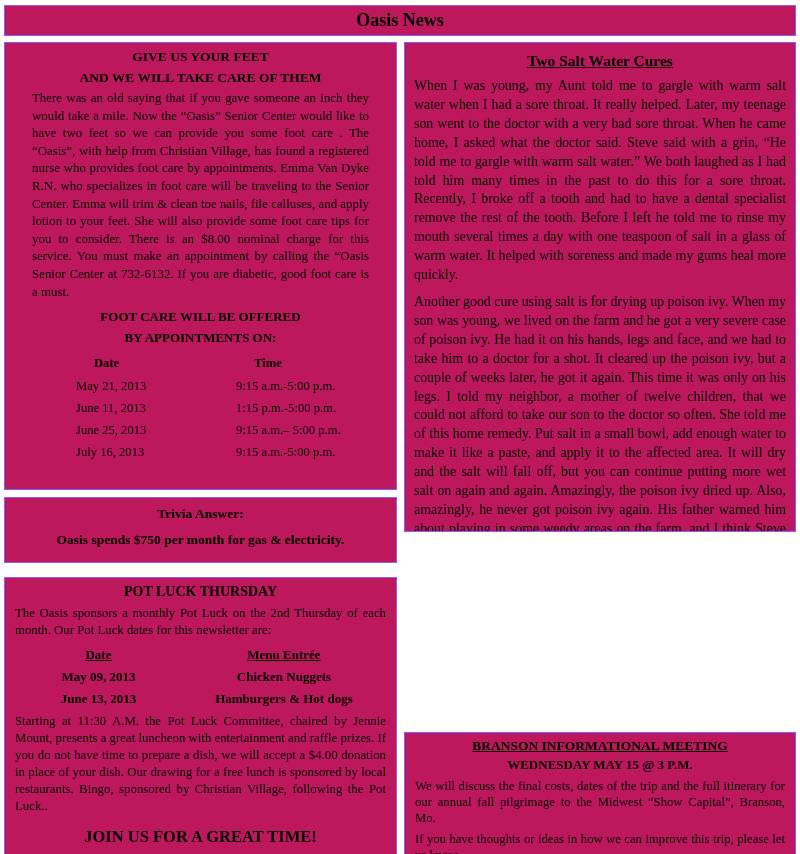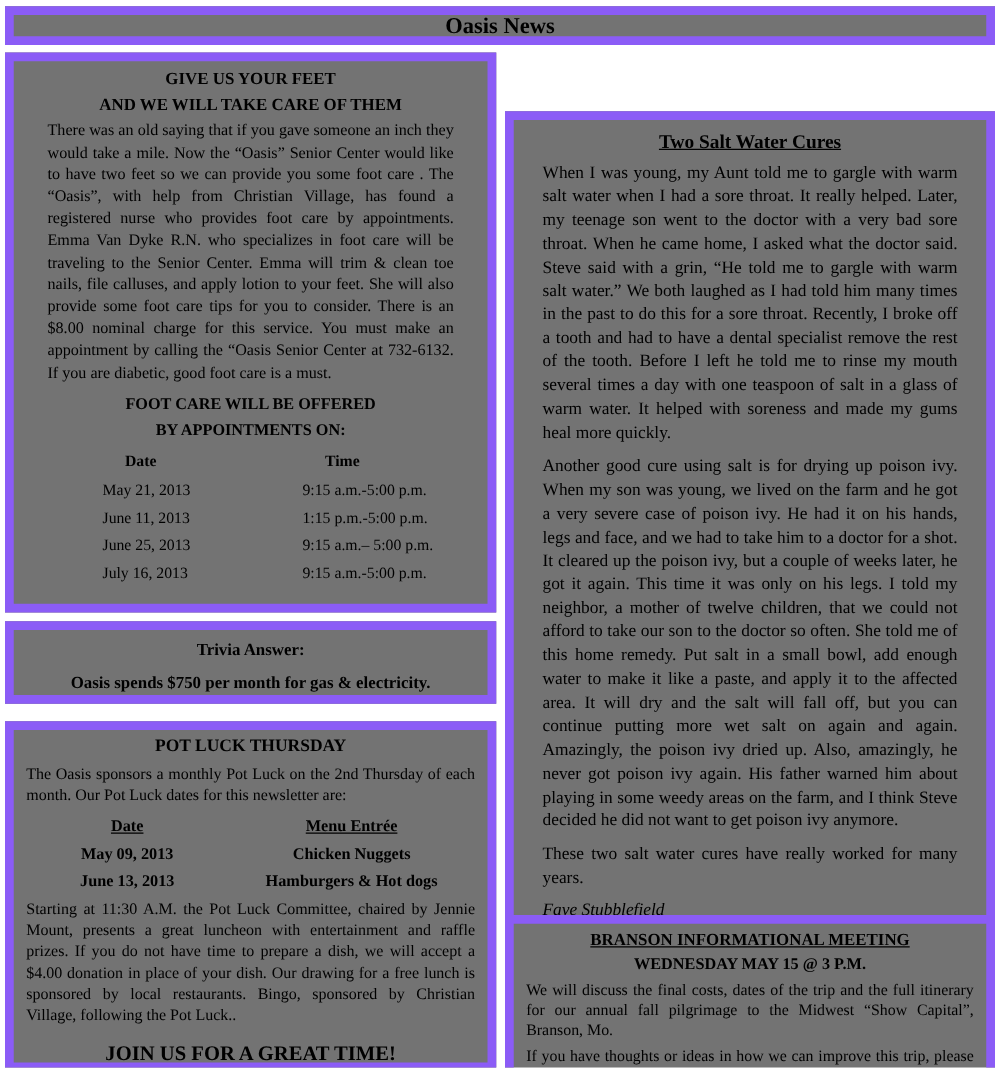--- a/index.html
+++ b/index.html
@@ -3,21 +3,21 @@
 <meta charset="utf-8">
 <style>
   * { margin: 0; padding: 0; box-sizing: border-box; }
   html, body { background: #fff; }
   body {
     width: 800px; height: 854px; position: relative;
     font-family: "Liberation Serif", "DejaVu Serif", serif;
     color: #000;
   }
   .box {
-    position: absolute; border: 7px solid #8b5cf6; background: #737373;
+    position: absolute; border: 1px solid #8b5cf6; background: #be185d;
     overflow: hidden;
   }
   
   .masthead {
     left: 4px; top: 5px; width: 792px; height: 31px;
     display: flex; align-items: center; justify-content: center;
   }
   .masthead h1 { font-size: 18px; font-weight: bold; }
 
   
@@ -43,21 +43,21 @@
   .pot-luck { left: 4px; top: 577px; width: 393px; height: 280px; padding: 5px 10px; }
   .pl-title { text-align: center; font-weight: bold; font-size: 14px; line-height: 17px; margin-bottom: 5px; }
   .pl-intro { font-size: 12.8px; line-height: 17px; text-align: justify; }
   .pl-table { margin-top: 8px; margin-bottom: 5px; font-size: 13px; font-weight: bold; }
   .pl-row { display: grid; grid-template-columns: 45% 55%; text-align: center; line-height: 15px; margin-bottom: 7px; }
   .pl-row.pl-head span { text-decoration: underline; }
   .pl-details { font-size: 12.8px; line-height: 17px; text-align: justify; }
   .pl-closing { text-align: center; font-size: 16.5px; margin-top: 12px; font-weight: bold; }
 
   
-  .salt { left: 404px; top: 42px; width: 392px; height: 682px; padding: 6px 23px; margin-top: 47px; }
+  .salt { left: 404px; top: 42px; width: 392px; height: 490px; padding: 6px 9px; }
   .sw-title { text-align: center; font-weight: bold; font-size: 15.5px; text-decoration: underline; line-height: 19px; margin: 2px 0 7px; }
   .sw-p { font-size: 13.9px; line-height: 18.9px; text-align: justify; margin-bottom: 8px; }
   .sw-byline { font-size: 13.9px; margin-top: 2px; font-style: italic; }
 
   
   .branson { left: 404px; top: 732px; width: 392px; height: 147px; padding: 5px 10px; }
   .br-title { text-align: center; font-weight: bold; font-size: 13.5px; text-decoration: underline; line-height: 16px; margin-bottom: 3px; }
   .br-subtitle { text-align: center; font-weight: bold; font-size: 13px; line-height: 16px; margin-bottom: 5px; }
   .br-p { font-size: 12.7px; line-height: 16px; text-align: justify; margin-bottom: 5px; }
 </style>

